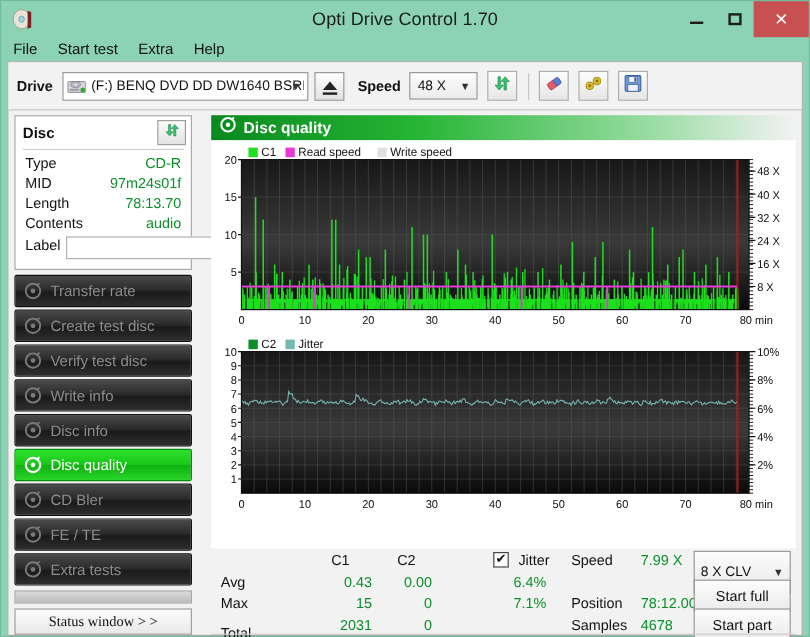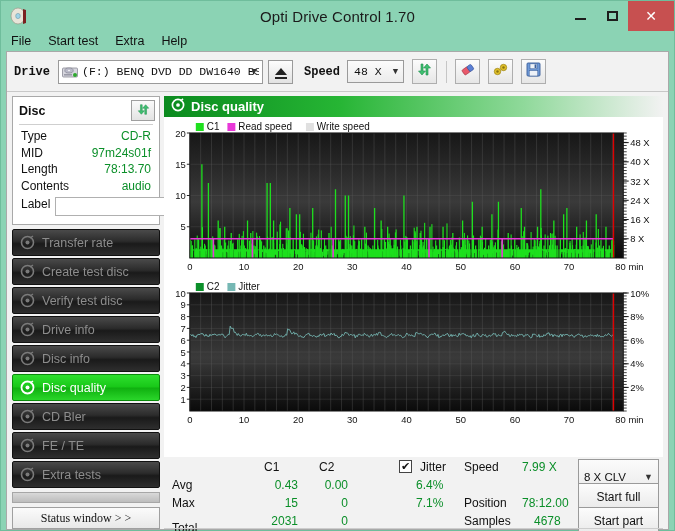--- a/index.html
+++ b/index.html
@@ -62,21 +62,20 @@
     position: relative;
   }
 
   
   #drivebar {
     height: 40px; flex: 0 0 40px;
     display: flex; align-items: center;
     padding: 0 7px;
     background: #f2f2f2;
     border-bottom: 1px solid #c8c8c8;
-    font-family: Liberation Mono, monospace;
   }
   .lbl-bold { font-weight: bold; font-size: 12px; color: #111; }
   #drive-label { margin-right: 8px; }
   #drive-select {
     width: 205px; height: 24px;
     background: #fff; border: 1px solid #9a9a9a;
     display: flex; align-items: center;
     font-size: 11.5px; color: #111;
     padding: 0 3px; position: relative;
   }
@@ -107,21 +106,21 @@
   .tbtn {
     width: 25px; height: 25px;
     background: linear-gradient(#fcfcfc,#e6e6e6);
     border: 1px solid #aeaeae;
     display: flex; align-items: center; justify-content: center;
     margin-left: 8px;
   }
   .tsep { width:1px; height:22px; background:#c6c6c6; margin-left:9px; }
 
   
-  #main { flex: 1; display: flex; padding: 4px 5px 0 5px; gap: 4px; min-height: 0;}
+  #main { flex: 1; display: flex; padding: 4px 5px 0 5px; gap: 16px; min-height: 0;}
   #sidebar { width: 148px; flex: 0 0 148px; display:flex; flex-direction: column; }
   #content { flex: 1; display:flex; flex-direction: column; min-width:0;}
 
   
   #disc-box {
     background: #fff; border: 1px solid #a9a9a9;
     padding: 3px 0 4px 0;
   }
   #disc-head {
     display:flex; align-items:center; justify-content: space-between;
@@ -421,21 +420,21 @@
             <span>Verify test disc</span>
           </div>
           <div class="nav-btn">
             <span class="nav-icon">
               <svg width="15" height="15" viewBox="0 0 15 15">
                   <circle cx="7.5" cy="7.5" r="6" fill="none" stroke="#7a7a7a" stroke-width="1.6"></circle>
                   <circle cx="7.5" cy="7.5" r="2" fill="#7a7a7a"></circle>
                   <path d="M10 3 L13 1" stroke="#7a7a7a" stroke-width="1.4"></path>
                 </svg>
             </span>
-            <span>Drive info</span>
+            <span>Write info</span>
           </div>
           <div class="nav-btn">
             <span class="nav-icon">
               <svg width="15" height="15" viewBox="0 0 15 15">
                   <circle cx="7.5" cy="7.5" r="6" fill="none" stroke="#7a7a7a" stroke-width="1.6"></circle>
                   <circle cx="7.5" cy="7.5" r="2" fill="#7a7a7a"></circle>
                   <path d="M10 3 L13 1" stroke="#7a7a7a" stroke-width="1.4"></path>
                 </svg>
             </span>
             <span>Disc info</span>
@@ -1504,21 +1503,21 @@
 
           <div class="cell" style="left:8px;  top:64px;">Total</div>
           <div class="cell val" style="left:88px; top:57px; width:46px; text-align:right;">2031</div>
           <div class="cell val" style="left:140px;top:57px; width:44px; text-align:right;">0</div>
 
           <div class="cell" style="left:300px;top:3px;">Speed</div>
           <div class="cell val" style="left:358px;top:3px;">7.99 X</div>
           <div class="cell" style="left:300px;top:39px;">Position</div>
           <div class="cell val" style="left:358px;top:39px;">78:12.00</div>
           <div class="cell" style="left:300px;top:57px;">Samples</div>
-          <div class="cell val" style="left:358px;top:57px;margin-left:12px;">4678</div>
+          <div class="cell val" style="left:358px;top:57px;">4678</div>
 
           <div id="clv-select">
             <span>8 X CLV</span>
             <span class="dd-arrow">▼</span>
           </div>
           <div class="sbtn" id="start-full">Start full</div>
           <div class="sbtn" id="start-part">Start part</div>
           <div id="stats-divider"></div>
         </div>
 

